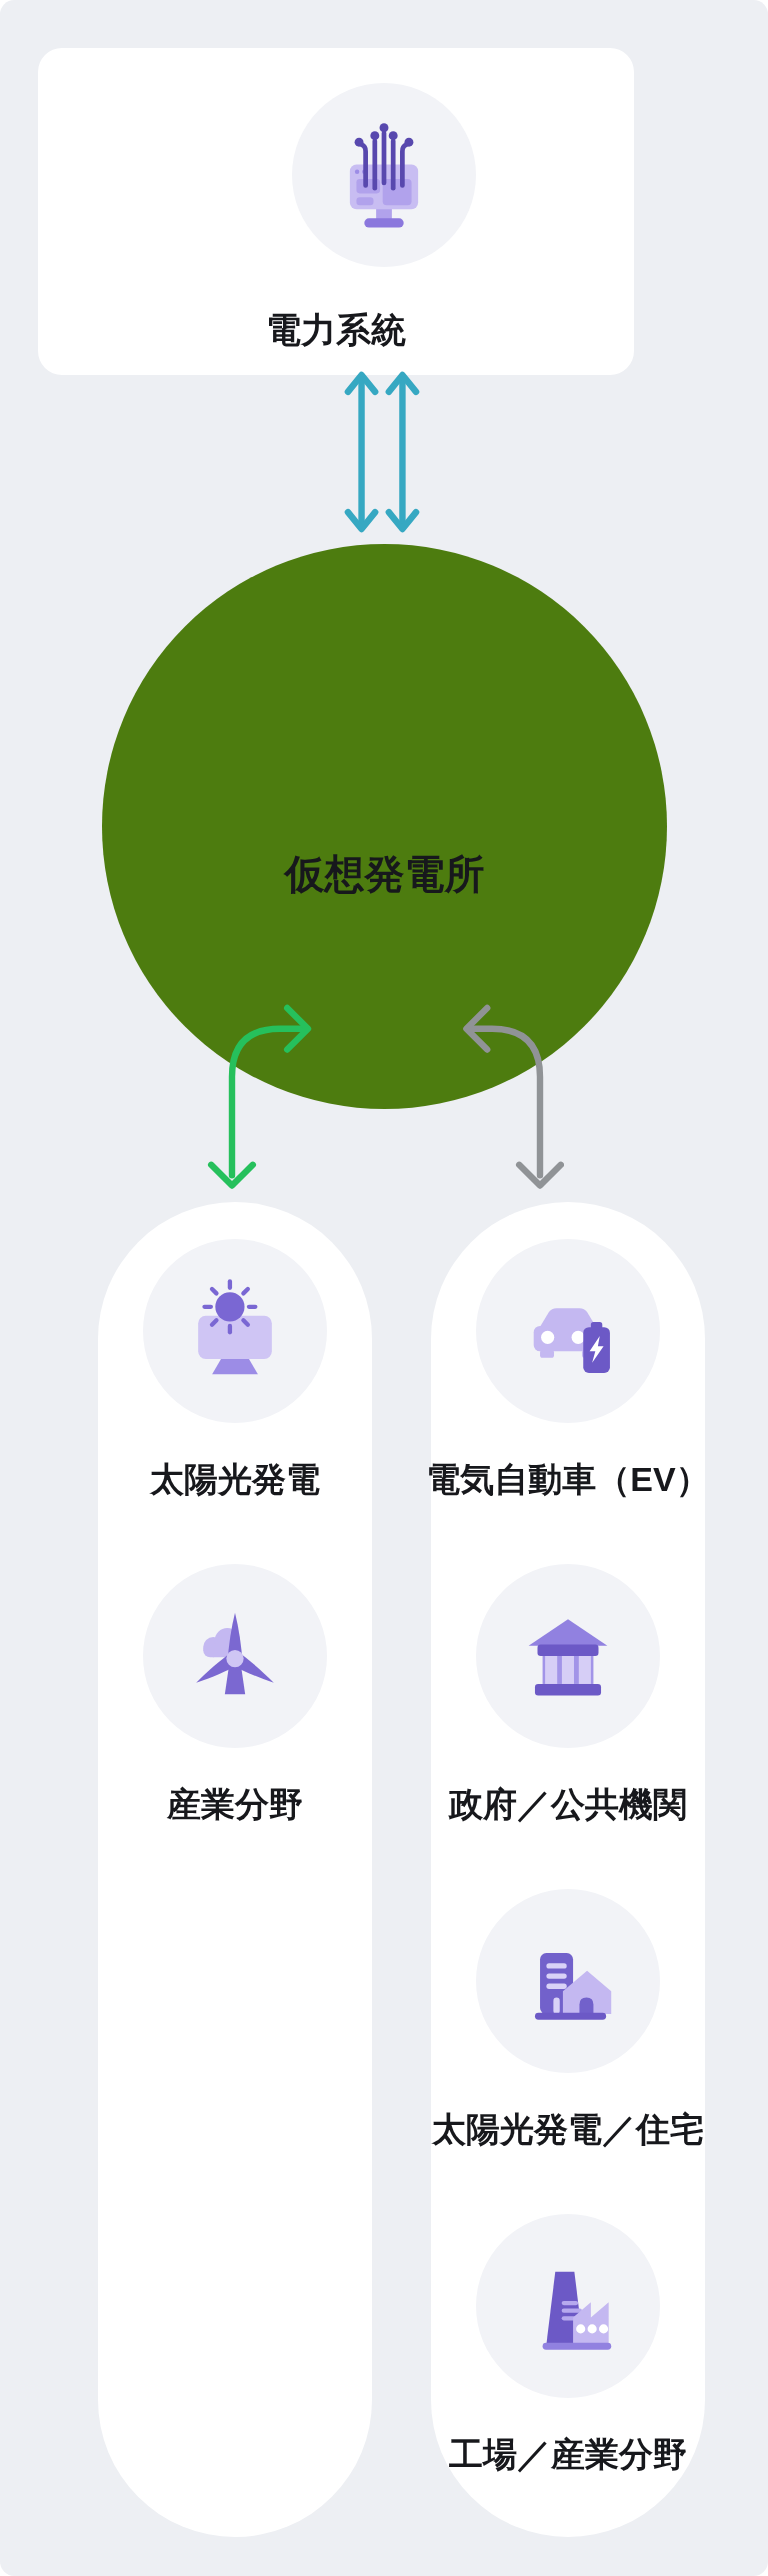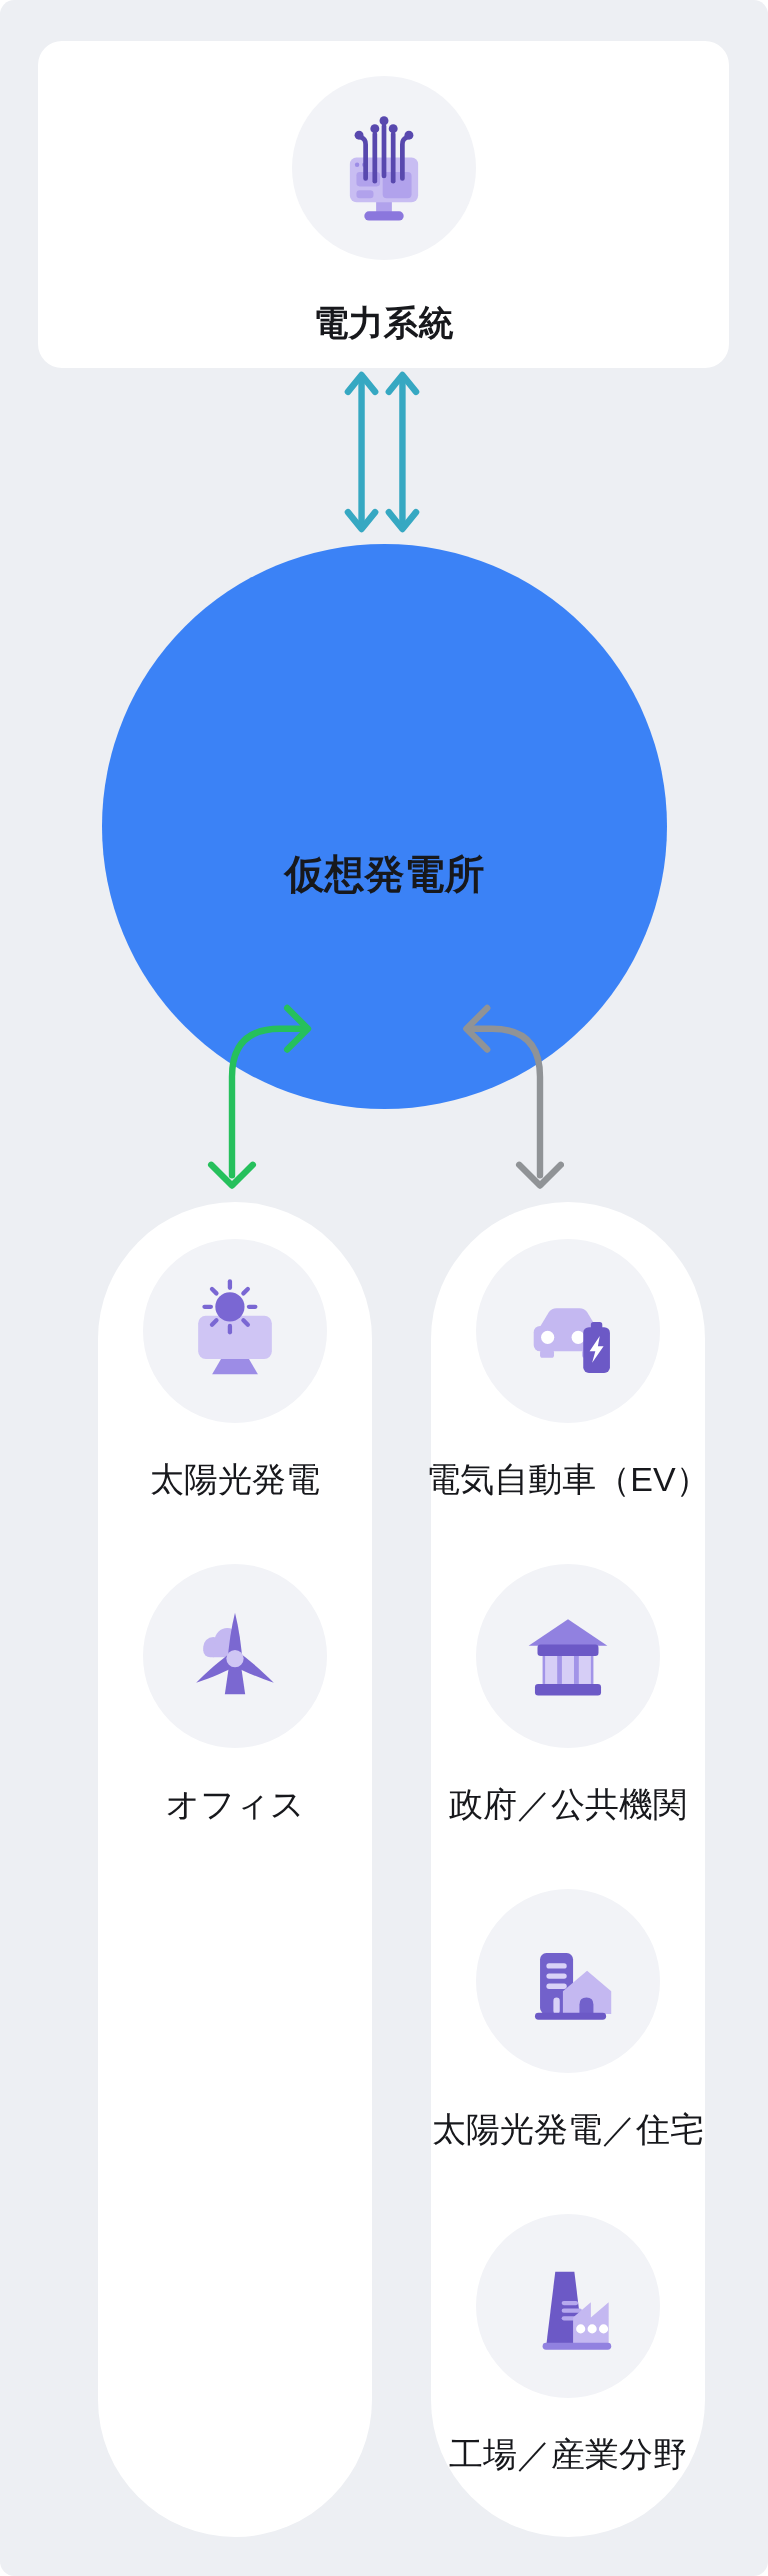--- a/index.html
+++ b/index.html
@@ -1,35 +1,35 @@
 <!DOCTYPE html>
 <html style="font-size:12.8px"><head>
 <meta charset="utf-8">
 <style>
   html,body{margin:0;padding:0;background:#ffffff;}
   .stage{position:relative;width:768px;height:2576px;background:#ffffff;font-family:"Liberation Sans",sans-serif;}
   .panel{position:absolute;inset:0;background:#edeff3;border-radius:14.4px;overflow:hidden;}
 
-  .card{position:absolute;left:38px;top:41px;width:691px;height:327px;background:#ffffff;border-radius:24px;}
+  .card{position:absolute;left:38px;top:48px;width:596px;height:327px;background:#ffffff;border-radius:24px;}
   .icon-circle{width:184px;height:184px;border-radius:50%;background:#f2f3f7;display:flex;align-items:center;justify-content:center;}
   .card .icon-circle{position:absolute;left:254px;top:35px;}
   .card-label{position:absolute;left:0;right:0;top:259px;text-align:center;font-size:35px;font-weight:bold;color:#17181c;}
 
-  .vpp-circle{position:absolute;left:102px;top:544px;width:565px;height:565px;background:#3b82f6;border-radius:50%;}
+  .vpp-circle{position:absolute;left:102px;top:544px;width:565px;height:565px;background:#4d7c0f;border-radius:50%;}
   .vpp-text{position:absolute;left:0;right:0;top:296px;text-align:center;font-weight:bold;font-size:40px;line-height:69px;color:#17181c;}
 
   .arrow{position:absolute;}
 
   .capsule{position:absolute;top:1202px;width:274px;height:1335px;background:#ffffff;border-radius:137px;
            display:flex;flex-direction:column;align-items:center;padding-top:37px;box-sizing:border-box;}
   .capsule-left{left:98px;}
   .capsule-right{left:411px;margin-left:20px;}
   .node{display:flex;flex-direction:column;align-items:center;}
   .node + .node{margin-top:64px;}
-  .node-label{margin-top:35px;font-size:34px;font-weight:normal;line-height:42px;color:#17181c;white-space:nowrap;text-align:center;}
+  .node-label{margin-top:35px;font-size:34px;font-weight:bold;line-height:42px;color:#17181c;white-space:nowrap;text-align:center;}
 </style>
 </head>
 <body>
 
 <div class="stage">
   <div class="panel">
 
     <div class="card">
       <div class="icon-circle">
         <svg width="126" height="126" viewBox="0 0 96 96">
@@ -128,21 +128,21 @@
             </g>
             <g fill="#7b68d1">
               <path d="M48,14 C45,26 43,40 42,53 L54,53 C53,40 51,26 48,14 Z"></path>
               <path d="M48,14 C45,26 43,40 42,53 L54,53 C53,40 51,26 48,14 Z" transform="rotate(122 48 50)"></path>
               <path d="M48,14 C45,26 43,40 42,53 L54,53 C53,40 51,26 48,14 Z" transform="rotate(238 48 50)"></path>
               <path d="M43.5,54 L52.5,54 L56,78 L40,78 Z"></path>
             </g>
             <circle cx="48" cy="50" r="6.8" fill="#cfc6f4"></circle>
           </svg>
         </div>
-        <div class="node-label">オフィス</div>
+        <div class="node-label">産業分野</div>
       </div>
 
     </div>
 
     <div class="capsule capsule-right">
 
       <div class="node">
         <div class="icon-circle">
           <svg width="122" height="122" viewBox="0 0 96 96">
             <g fill="#c4b8f1">

